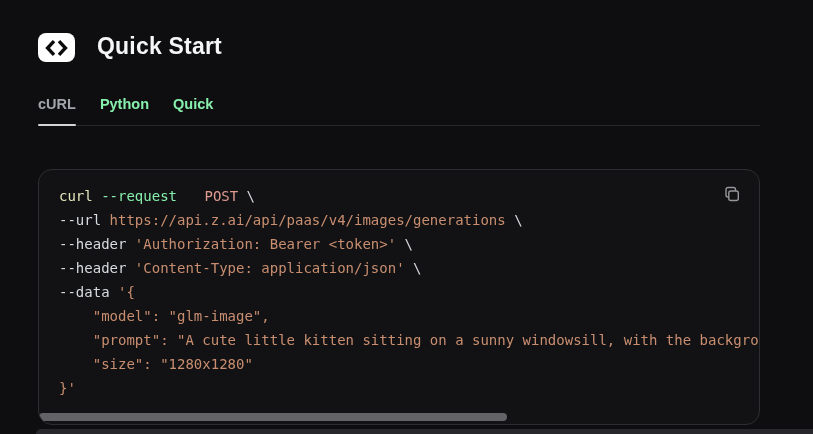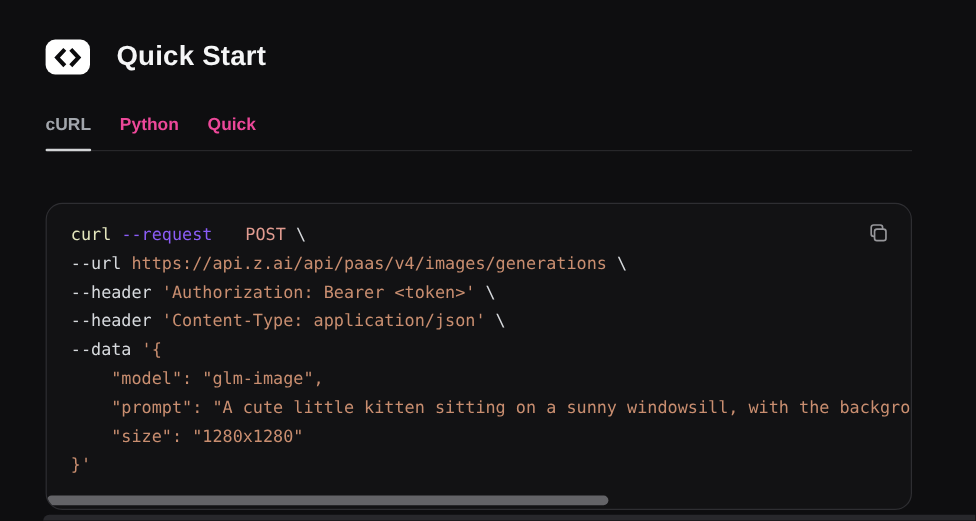--- a/index.html
+++ b/index.html
@@ -16,21 +16,21 @@
   .page-header { display: flex; align-items: flex-start; gap: 22px; margin-top: 33px; }
   .icon-box {
     width: 37px; height: 29px; background: #ffffff; border-radius: 8px;
     display: flex; align-items: center; justify-content: center; flex: none;
   }
   .page-title { font-size: 23px; font-weight: 700; color: #f5f6f7; letter-spacing: 0.2px; }
 
   
   .tabs { display: flex; gap: 24px; margin-top: 34px; border-bottom: 1px solid #27272a; }
   .tab {
-    position: relative; font-size: 14.5px; font-weight: 600; color: #ec4899;
+    position: relative; font-size: 14.5px; font-weight: 600; color: #86efac;
     padding-bottom: 13px; cursor: pointer; white-space: nowrap;
   }
   .tab.active { color: #a2a6ac; }
   .tab .tab-underline { display: none; }
   .tab.active .tab-underline {
     display: block; position: absolute; left: 0; right: 0; bottom: -1px;
     height: 2px; background: #d2d4d6; border-radius: 1px;
   }
 
   
@@ -41,21 +41,21 @@
   }
   .code {
     margin: 0; padding: 14px 20px 0 20px;
     font-family: "DejaVu Sans Mono", monospace;
     font-size: 14px; line-height: 24px;
     color: #d7dade; white-space: pre; overflow: hidden;
   }
   .code-line { white-space: pre; }
   .tok-plain   { color: #d7dade; }
   .tok-keyword { color: #e4e6bd; }
-  .tok-param   { color: #8b5cf6; }
+  .tok-param   { color: #86efac; }
   .tok-post    { color: #e09b90; margin-left: 19px; }
   .tok-string  { color: #c98e70; margin-top: 40px; }
 
   .copy-btn {
     position: absolute; top: 13px; right: 17px; width: 22px; height: 22px;
     background: transparent; border: none; cursor: pointer; padding: 0;
     display: flex; align-items: center; justify-content: center;
   }
 
   .h-scrollbar { position: absolute; left: 0; right: 0; bottom: 3px; height: 8px; }

